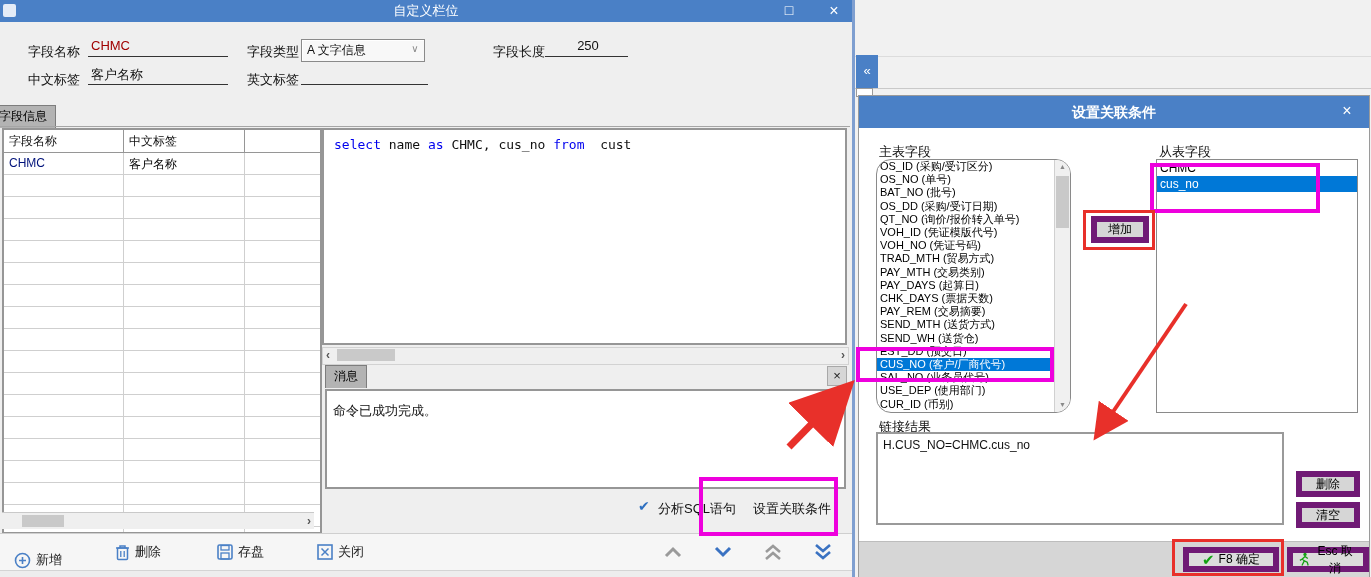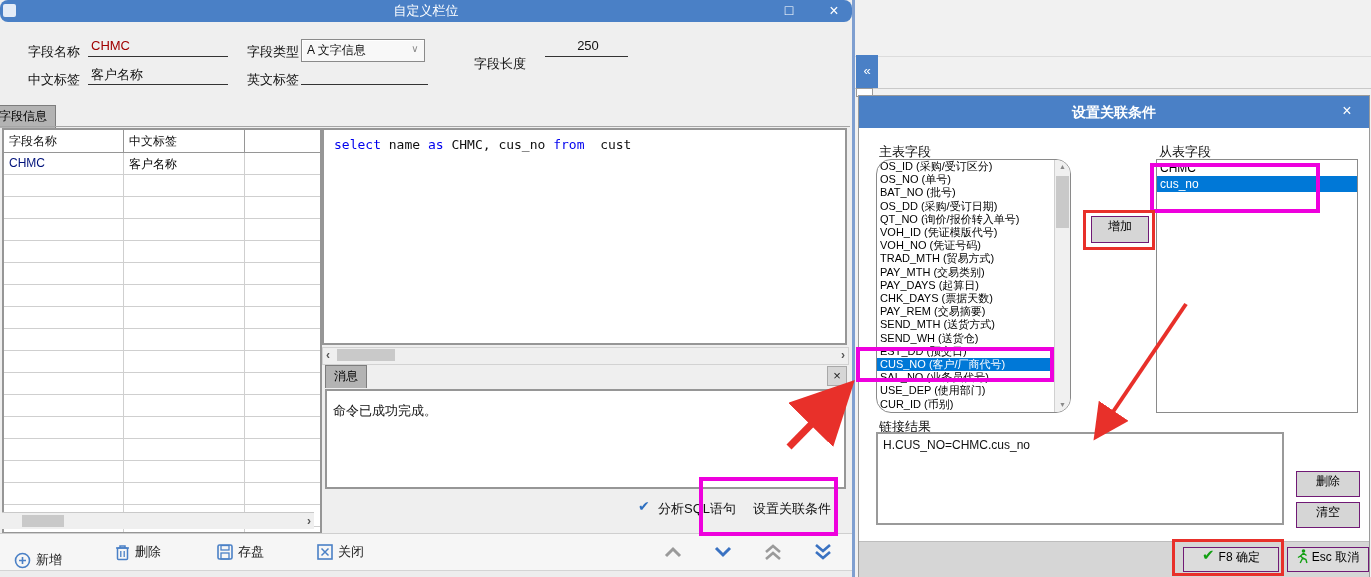--- a/index.html
+++ b/index.html
@@ -6,21 +6,21 @@
   body{
     width:1371px;height:577px;position:relative;overflow:hidden;
     background:#f1f1f1;
     font-family:"Liberation Sans","DejaVu Sans",sans-serif;
     font-size:13px;color:#111;
   }
   .abs{position:absolute;}
   
   #main-window{left:0;top:0;width:852px;height:577px;background:#efefef;border-right:3px solid #7f9fd0;}
   .titlebar{background:#4a80c6;color:#fff;}
-  #main-titlebar{left:0;top:0;width:852px;height:22px;line-height:22px;text-align:center;font-size:13px;border-radius:8px;}
+  #main-titlebar{left:0;top:0;width:852px;height:22px;line-height:22px;text-align:center;font-size:13px;}
   #main-titlebar .app-icon{position:absolute;left:3px;top:4px;width:13px;height:13px;background:#fff;border-radius:2px;opacity:.85;}
   .tb-btn{position:absolute;top:0;width:28px;height:22px;line-height:21px;text-align:center;color:#fff;font-size:14px;cursor:default;}
   
   .flabel{position:absolute;font-size:13px;color:#111;white-space:nowrap;}
   .uinput{position:absolute;border-bottom:1px solid #333;height:18px;font-size:13px;padding-left:3px;background:transparent;}
   .combo{position:absolute;height:21px;background:#f8f8f8;border:1px solid #8a8a8a;box-shadow:inset 1px 1px 0 #fff;font-size:12px;line-height:20px;padding-left:5px;}
   .combo .dd{position:absolute;right:1px;top:1px;width:16px;height:17px;color:#8a8a8a;text-align:center;line-height:16px;font-size:10px;}
   
   .tab{position:absolute;background:#b3b3b3;border:1px solid #7d7d7d;border-bottom:none;color:#000;font-size:12px;padding:2px 8px 3px 8px;}
   
@@ -56,21 +56,21 @@
   #rel-titlebar{left:0;top:0;width:100%;height:32px;line-height:32px;text-align:center;font-size:14px;font-weight:bold;}
   #rel-close{right:8px;top:0;width:28px;height:32px;line-height:30px;text-align:center;color:#fff;font-size:16px;}
   .listbox{position:absolute;background:#fff;border:1px solid #8a8a8a;overflow:hidden;}
   .list-inner{position:absolute;left:0;top:0;right:15px;bottom:0;overflow:hidden;}
   .list-item{font-size:11px;line-height:13.2px;padding-left:3px;white-space:nowrap;color:#000;}
   .list-item.selected{background:#0078d7;color:#fff;}
   #detail-list .list-item{font-size:12px;line-height:16px;}
   .vscroll{position:absolute;right:0;top:0;bottom:0;width:15px;background:#f0f0f0;border-left:1px solid #d0d0d0;}
   .vscroll .up,.vscroll .dn{position:absolute;left:0;width:15px;height:14px;color:#8a8a8a;font-size:7px;text-align:center;line-height:14px;}
   .vscroll .up{top:0;} .vscroll .dn{bottom:0;}
-  .btn{position:absolute;background:#d6d6d6;border:1px solid #701a75;font-size:12px;color:#000;text-align:center;font-family:inherit;box-sizing:border-box;display:flex;justify-content:center;gap:4px;}
+  .btn{position:absolute;background:#d6d6d6;border:6px solid #701a75;font-size:12px;color:#000;text-align:center;font-family:inherit;box-sizing:border-box;display:flex;align-items:center;justify-content:center;gap:4px;}
   #link-box{left:17px;top:336px;width:408px;height:93px;border:2px solid #9a9a9a;box-sizing:border-box;font-size:12px;padding:4px 5px;}
   #rel-bottombar{left:0;top:445px;width:100%;height:36px;background:#d6d6d6;border-top:1px solid #bdbdbd;}
   .check-green{color:#12a012;font-weight:bold;font-size:15px;line-height:12px;}
   
   .ann-magenta{position:absolute;border:4px solid #ee00dd;z-index:40;pointer-events:none;}
   .ann-red{position:absolute;border:3px solid #e8302a;z-index:40;pointer-events:none;}
   #arrow-layer{position:absolute;left:0;top:0;width:1371px;height:577px;z-index:50;pointer-events:none;}
 </style>
 </head>
 <body>
@@ -84,21 +84,21 @@
     <span class="tb-btn" style="left:820px;font-size:16px;">×</span>
   </div>
 
   <span class="flabel" style="left:28px;top:43px;">字段名称</span>
   <span class="uinput" style="left:88px;top:38px;width:137px;color:#a00000;">CHMC</span>
   <span class="flabel" style="left:247px;top:43px;">字段类型</span>
   <span class="combo" style="left:301px;top:39px;width:117px;">
     <span>A 文字信息</span>
     <span class="dd">∨</span>
   </span>
-  <span class="flabel" style="left:474px;top:43px;margin-top:12px;">字段长度</span>
+  <span class="flabel" style="left:493px;top:43px;">字段长度</span>
   <span class="uinput" style="left:545px;top:38px;width:80px;text-align:center;">250</span>
 
   <span class="flabel" style="left:28px;top:71px;">中文标签</span>
   <span class="uinput" style="left:88px;top:66px;width:137px;">客户名称</span>
   <span class="flabel" style="left:247px;top:71px;">英文标签</span>
   <span class="uinput" style="left:301px;top:66px;width:124px;"></span>
 
   <span class="tab" style="left:-10px;top:105px;">字段信息</span>
   <div class="abs" style="left:0;top:126px;width:850px;height:1px;background:#a5a5a5;"></div>
 

